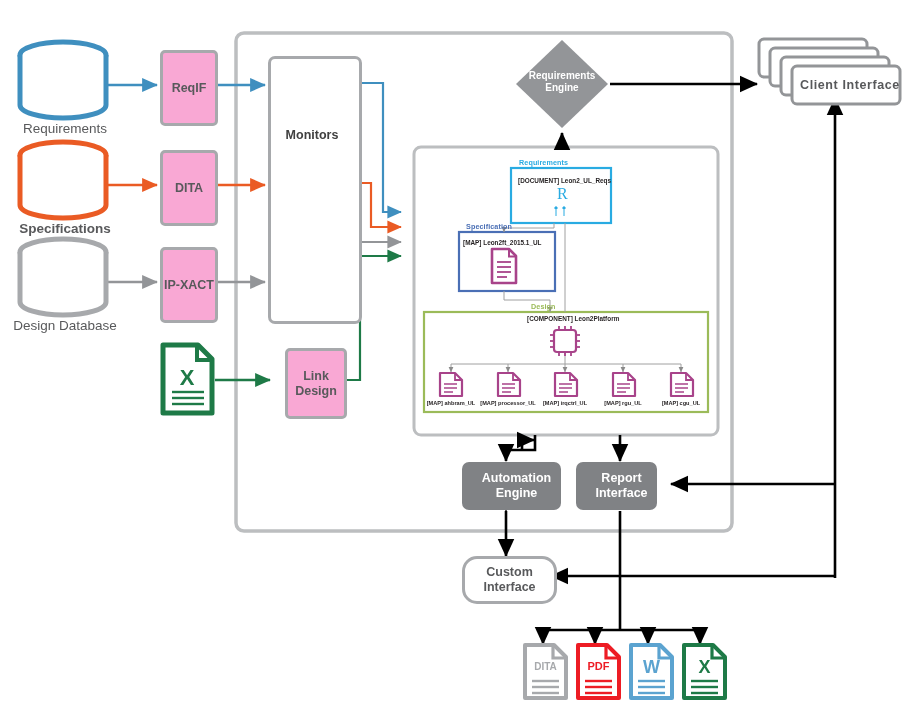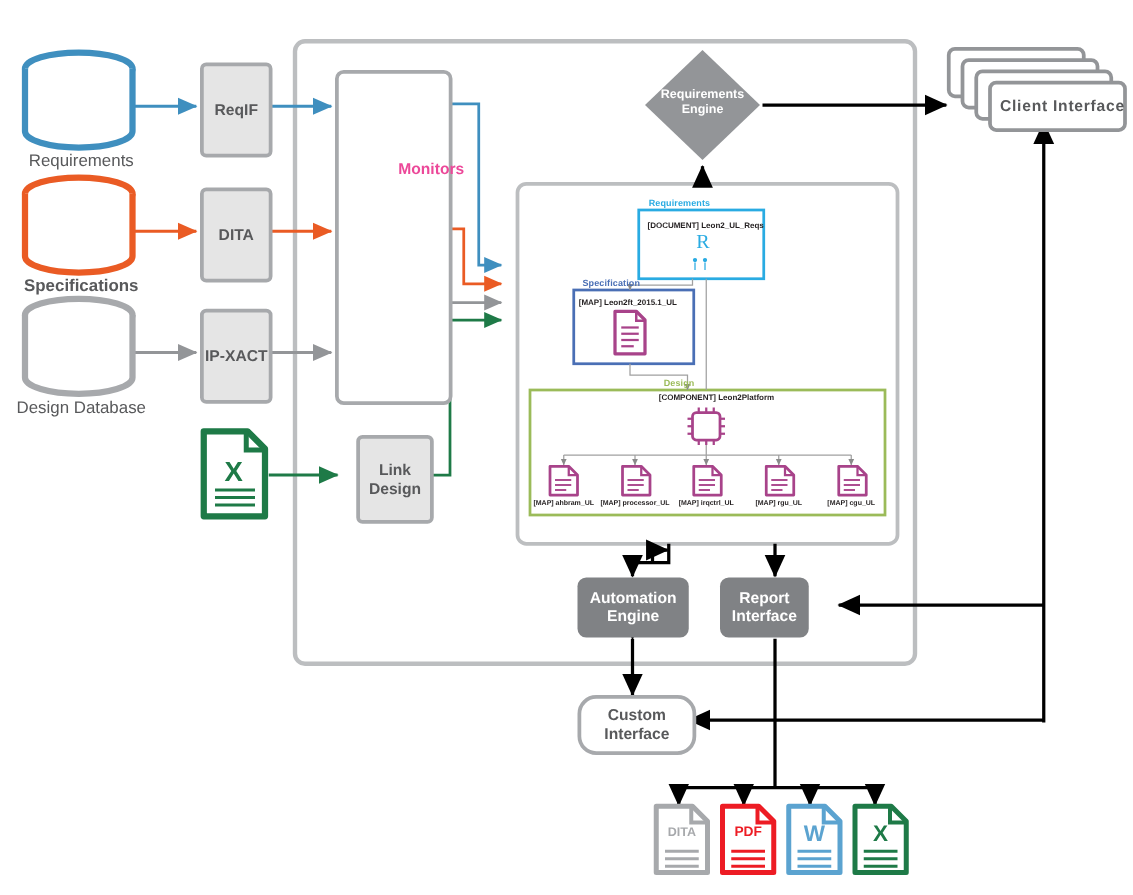--- a/index.html
+++ b/index.html
@@ -4,28 +4,28 @@
 <style>
   html,body{margin:0;padding:0;background:#ffffff;}
   body{width:906px;height:716px;overflow:hidden;
        font-family:"Liberation Sans","DejaVu Sans",sans-serif;}
   #stage{position:relative;width:906px;height:716px;}
   svg#canvas{position:absolute;left:0;top:0;width:906px;height:716px;}
 
   .lbl{position:absolute;text-align:center;color:#58595b;}
   .db-label{font-size:13.5px;color:#58595b;letter-spacing:0px;}
   .fmt-box{position:absolute;border:3px solid #a7a9ac;border-radius:5px;
-           background:#e5e5e5;display:flex;align-items:center;justify-content:center;
+           background:#f9a8d4;display:flex;align-items:center;justify-content:center;
            font-size:12.5px;font-weight:bold;color:#58595b;text-align:center;line-height:1.15;}
   .monitors-box{position:absolute;border:3px solid #a7a9ac;border-radius:7px;background:#fff;}
-  .monitors-txt{position:absolute;font-size:12.5px;font-weight:bold;color:#ec4899;
-                width:100%;text-align:center;margin-left:33px;}
+  .monitors-txt{position:absolute;font-size:12.5px;font-weight:bold;color:#404040;
+                width:100%;text-align:center;}
   .grey-pill{position:absolute;background:#808285;border-radius:7px;
              display:flex;align-items:center;justify-content:center;
-             color:#fff;font-size:12.5px;font-weight:bold;text-align:center;line-height:1.2;}
+             color:#fff;font-size:12.5px;font-weight:bold;text-align:center;line-height:1.2;padding-left:10px;}
   .white-pill{position:absolute;background:#fff;border:3px solid #a7a9ac;border-radius:15px;
              display:flex;align-items:center;justify-content:center;
              color:#58595b;font-size:12.5px;font-weight:bold;text-align:center;line-height:1.2;}
   .diamond-txt{position:absolute;color:#fff;font-size:10px;font-weight:bold;
                text-align:center;line-height:1.15;width:90px;}
   .client-txt{position:absolute;color:#58595b;font-size:12.5px;font-weight:bold;
               letter-spacing:.6px;}
   .sec-title{position:absolute;font-size:7.2px;font-weight:bold;letter-spacing:.1px;}
   .node-txt{position:absolute;font-size:6.4px;color:#231f20;white-space:nowrap;
             font-weight:bold;}

